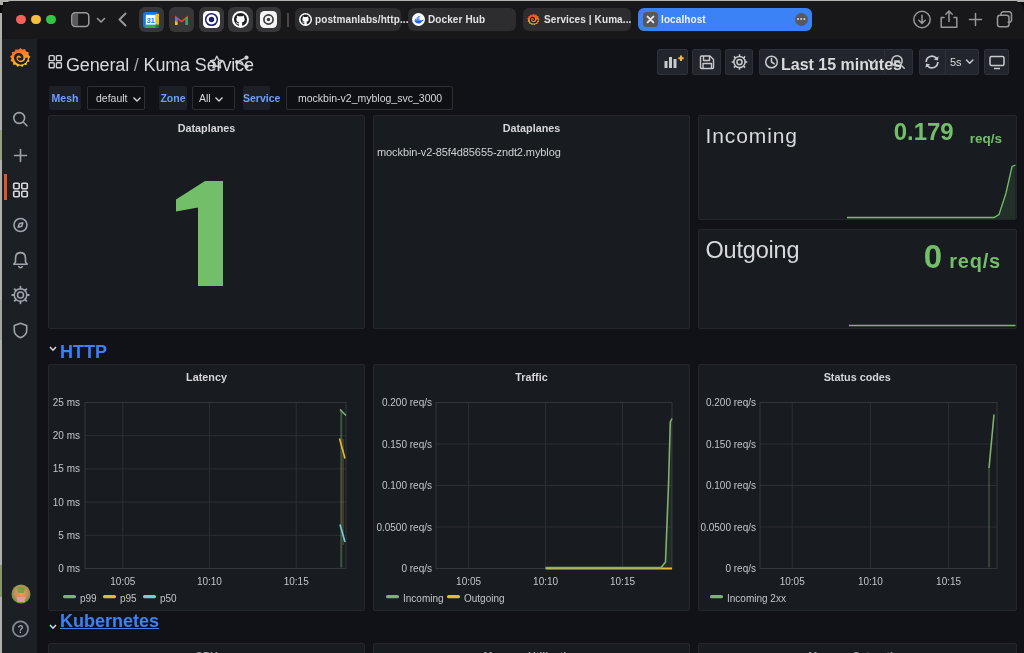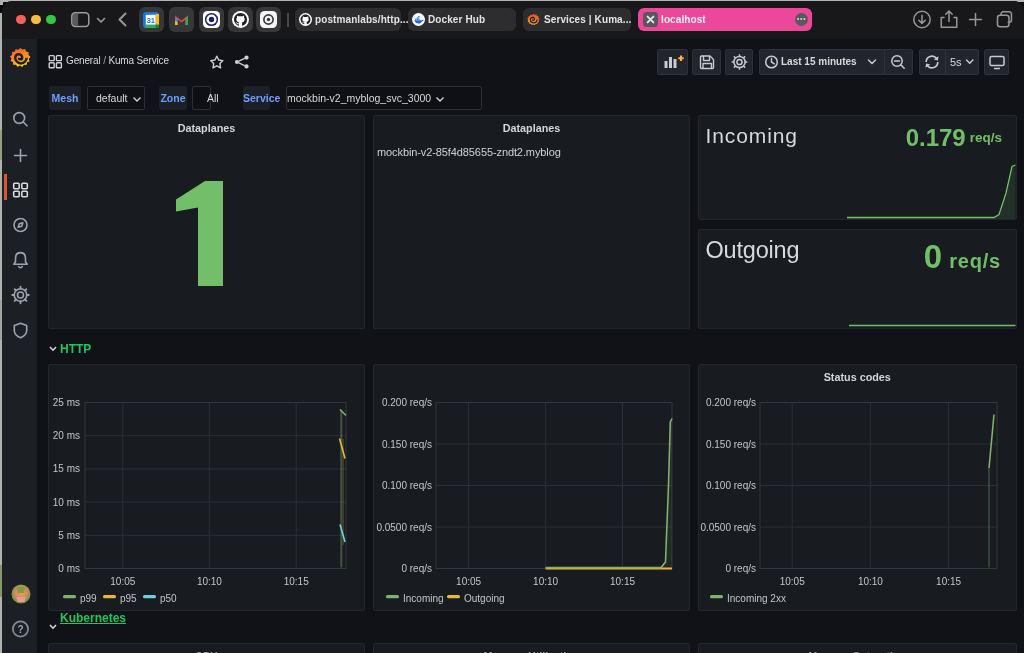--- a/index.html
+++ b/index.html
@@ -16,21 +16,21 @@
   #sidebar { left:0; top:38px; width:35px; height:613.5px; background:#1c1f24; }
   
   .light { top:14.6px; width:9.8px; height:9.8px; border-radius:50%; }
   .favbtn { top:7px; width:25px; height:25px; border-radius:6px; background:#37373a; }
   .tab { top:8px; height:23px; border-radius:6px; background:#2d2d2f; color:#e3e3e5;
          font-size:10px; font-weight:600; line-height:23px; letter-spacing:0.1px; white-space:nowrap; }
   .tab .txt { position:absolute; top:0; }
   .panel { background:#181b1f; border:1px solid #24262c; border-radius:2px; }
   .ptitle { position:absolute; left:0; top:6.2px; width:100%; text-align:center;
             font-size:10.8px; font-weight:bold; color:#d5d6d9; }
-  .rowhdr { color:#22c55e; font-size:12px; font-weight:700; }
+  .rowhdr { color:#3b82f6; font-size:18px; font-weight:700; }
   .hbtn { background:#22252b; border:1px solid #2e3137; border-radius:2px; height:26px; top:49px; }
   .vlabel { background:#1d2026; color:#6e9fff; font-size:10.5px; font-weight:600; top:86px;
             height:24px; line-height:24px; text-align:center; border-radius:2px; }
   .vvalue { background:#0e1014; border:1px solid #2c2f36; color:#d8d9da; font-size:10.5px; top:86px;
             height:24px; line-height:22px; border-radius:2px; }
   .grn { color:#73bf69; }
   svg { display:block; overflow:visible; }
   text { font-family:"Liberation Sans", sans-serif; }
 </style>
 </head>
@@ -95,21 +95,21 @@
 
   <div class="abs tab" style="left:295px;width:106px;">
       <span class="txt" style="left:20px;">postmanlabs/http...</span>
     </div>
   <div class="abs tab" style="left:408px;width:108px;">
       <span class="txt" style="left:20px;">Docker Hub</span>
     </div>
   <div class="abs tab" style="left:523px;width:108px;padding-left:28px;">
       <span class="txt" style="left:21px;">Services | Kuma...</span>
     </div>
-  <div class="abs tab" style="left:638px;width:174px;background:#ec4899;">
+  <div class="abs tab" style="left:638px;width:174px;background:#3b82f6;">
       <span class="txt" style="left:23px;color:#f0f0f2;">localhost</span>
     </div>
   <svg class="abs" style="left:299px;top:13px;" width="13" height="13" viewBox="0 0 16 16">
     <circle cx="8" cy="8" r="8" fill="#fff"></circle>
     <g transform="translate(1.9,1.9) scale(0.765)">
         <path d="M8 0C3.58 0 0 3.58 0 8c0 3.54 2.29 6.53 5.47 7.59.4.07.55-.17.55-.38 0-.19-.01-.82-.01-1.49-2.01.37-2.53-.49-2.69-.94-.09-.23-.48-.94-.82-1.13-.28-.15-.68-.52-.01-.53.63-.01 1.08.58 1.23.82.72 1.21 1.87.87 2.33.66.07-.52.28-.87.51-1.07-1.78-.2-3.64-.89-3.64-3.95 0-.87.31-1.59.82-2.15-.08-.2-.36-1.02.08-2.12 0 0 .67-.21 2.2.82.64-.18 1.32-.27 2-.27s1.36.09 2 .27c1.53-1.04 2.2-.82 2.2-.82.44 1.1.16 1.92.08 2.12.51.56.82 1.27.82 2.15 0 3.07-1.87 3.75-3.65 3.95.29.25.54.73.54 1.48 0 1.07-.01 1.93-.01 2.2 0 .21.15.46.55.38A8.01 8.01 0 0 0 16 8c0-4.42-3.58-8-8-8z" fill="#1b1f23"></path>
       </g>
   </svg>
   <svg class="abs" style="left:411.5px;top:13px;" width="13" height="13" viewBox="0 0 13 13">
     <circle cx="6.5" cy="6.5" r="6.5" fill="#fff"></circle>
@@ -215,21 +215,21 @@
       <rect x="9.4" y="8.8" width="5" height="5" rx="0.8"></rect>
       <path d="M169.8 2.2 l1.9 3.8 4.2.6 -3 3 .7 4.2 -3.8 -2 -3.8 2 .7 -4.2 -3 -3 4.2 -.6 z"></path>
     </g>
     <g fill="#d0d1d3">
       <circle cx="199.5" cy="3.6" r="2.1"></circle>
         <circle cx="190" cy="8" r="2.1"></circle>
         <circle cx="199.5" cy="12.4" r="2.1"></circle>
     </g>
     <path d="M191.8 7.1 L197.7 4.4 M191.8 8.9 L197.7 11.6" stroke="#d0d1d3" stroke-width="1.3"></path>
   </svg>
-  <div class="abs" style="left:66px;top:55px;font-size:10px;letter-spacing:-0.15px;color:#d8d9da;">General <span style="color:#9fa3aa;">/</span> Kuma Service</div>
+  <div class="abs" style="left:66px;top:55px;font-size:18px;letter-spacing:-0.15px;color:#d8d9da;">General <span style="color:#9fa3aa;">/</span> Kuma Service</div>
 
   <div class="abs hbtn" style="left:656.5px;width:31px;"></div>
   <div class="abs hbtn" style="left:692px;width:29px;"></div>
   <div class="abs hbtn" style="left:724.5px;width:28.5px;"></div>
   <div class="abs hbtn" style="left:758.5px;width:154.5px;"></div>
   <div class="abs hbtn" style="left:918.5px;width:60px;"></div>
   <div class="abs hbtn" style="left:984px;width:25px;"></div>
   <div class="abs" style="left:884px;top:50px;width:1px;height:24px;background:#2e3137;"></div>
   <div class="abs" style="left:944.5px;top:50px;width:1px;height:24px;background:#2e3137;"></div>
   <svg class="abs" style="left:656.5px;top:49px;" width="360" height="26" viewBox="0 0 360 26">
@@ -270,49 +270,49 @@
     </g>
     <path d="M281.5 7.2 l-0.6 4.2 l-4.2 -0.9 z M268.5 18.8 l0.6 -4.2 l4.2 0.9 z" fill="#c9cacd"></path>
 
     <path d="M309.5 11 l3.2 3.2 3.2 -3.2" stroke="#c9cacd" stroke-width="1.5" fill="none" stroke-linecap="round" stroke-linejoin="round"></path>
 
     <g stroke="#c9cacd" stroke-width="1.5" fill="none" stroke-linejoin="round">
       <rect x="333" y="7.5" width="14" height="9" rx="1.5"></rect>
       <path d="M337 19.5 h6"></path>
     </g>
   </svg>
-  <div class="abs" style="left:781px;top:55.5px;font-size:10px;font-weight:600;color:#d8d9da;">Last 15 minutes</div>
+  <div class="abs" style="left:781px;top:55.5px;font-size:16px;font-weight:600;color:#d8d9da;">Last 15 minutes</div>
   <div class="abs" style="left:950px;top:55.5px;font-size:11px;font-weight:400;color:#d8d9da;">5s</div>
 
   <div class="abs vlabel" style="left:49px;width:32px;">Mesh</div>
   <div class="abs vvalue" style="left:87px;width:58px;padding-left:8px;">default <svg width="8" height="5" viewBox="0 0 8 5" style="display:inline;margin-left:3px;">
         <path d="M0.5 0.5 L4 4 L7.5 0.5" stroke="#d8d9da" stroke-width="1.3" fill="none"></path>
       </svg></div>
   <div class="abs vlabel" style="left:159px;width:28px;">Zone</div>
-  <div class="abs vvalue" style="left:192px;width:19px;padding-left:14px;">All <svg width="8" height="5" viewBox="0 0 8 5" style="display:inline;margin-left:1px;">
+  <div class="abs vvalue" style="left:192px;width:43px;padding-left:6px;">All <svg width="8" height="5" viewBox="0 0 8 5" style="display:inline;margin-left:1px;">
         <path d="M0.5 0.5 L4 4 L7.5 0.5" stroke="#d8d9da" stroke-width="1.3" fill="none"></path>
       </svg></div>
   <div class="abs vlabel" style="left:243px;width:27px;">Service</div>
-  <div class="abs vvalue" style="left:286px;width:196px;padding-left:0;">mockbin-v2_myblog_svc_3000 <svg width="8" height="5" viewBox="0 0 8 5" style="display:inline;margin-left:2px;">
+  <div class="abs vvalue" style="left:286px;width:167px;padding-left:11px;">mockbin-v2_myblog_svc_3000 <svg width="8" height="5" viewBox="0 0 8 5" style="display:inline;margin-left:2px;">
         <path d="M0.5 0.5 L4 4 L7.5 0.5" stroke="#d8d9da" stroke-width="1.3" fill="none"></path>
       </svg></div>
 
   <div class="abs panel" style="left:48px;top:114.5px;width:317px;height:214.5px;">
     <div class="ptitle">Dataplanes</div>
   </div>
   <svg class="abs" style="left:176px;top:181px;" width="47" height="105" viewBox="0 0 47 105">
     <path d="M29 0 L47 0 L47 105 L22 105 L22 26.5 L0 30.5 L0 18.5 Z" fill="#73bf69"></path>
   </svg>
   <div class="abs panel" style="left:373px;top:114.5px;width:317px;height:214.5px;">
     <div class="ptitle">Dataplanes</div>
     <div class="abs" style="left:3px;top:30px;font-size:11px;letter-spacing:-0.1px;color:#d0d1d3;">mockbin-v2-85f4d85655-zndt2.myblog</div>
   </div>
   <div class="abs panel" style="left:698px;top:114.5px;width:318.5px;height:105px;">
     <div class="abs" style="left:6.5px;top:8.8px;font-size:21px;color:#d8d9da;letter-spacing:0.9px;">Incoming</div>
-    <div class="abs" style="right:13.5px;top:8px;display:flex;align-items:center;gap:4px;">
+    <div class="abs" style="right:13.5px;top:2px;display:flex;align-items:flex-end;gap:16px;">
       <span class="grn" style="font-size:24px;font-weight:bold;">0.179</span>
       <span class="grn" style="font-size:13.5px;font-weight:bold;">req/s</span>
     </div>
     <svg class="abs" style="left:0;bottom:0;" width="316.5" height="54" viewBox="0 0 316.5 54">
       <path d="M148 52.5 L295 52.5 L300 49.5 L307 28 L313 1.5 L316.5 0 L316.5 54 L148 54 Z" fill="rgba(115,191,105,0.13)"></path>
       <path d="M148 52.5 L295 52.5 L300 49.5 L307 28 L313 1.5 L316.5 0" fill="none" stroke="#73bf69" stroke-width="1.3"></path>
     </svg>
   </div>
   <div class="abs panel" style="left:698px;top:228.5px;width:318.5px;height:100.5px;">
     <div class="abs" style="left:6.5px;top:7.8px;font-size:23.5px;color:#d8d9da;letter-spacing:-0.2px;">Outgoing</div>
@@ -327,20 +327,21 @@
 
   <svg class="abs" style="left:47px;top:342px;" width="12" height="14" viewBox="0 0 12 14">
     <path d="M3 5 L6 8.2 L9 5" stroke="#d8d9da" stroke-width="1.5" fill="none"></path>
   </svg>
   <div class="abs rowhdr" style="left:60px;top:342px;">HTTP</div>
   <svg class="abs" style="left:47px;top:620px;" width="12" height="14" viewBox="0 0 12 14">
     <path d="M3 5 L6 8.2 L9 5" stroke="#d8d9da" stroke-width="1.5" fill="none"></path>
   </svg>
   <div class="abs rowhdr" style="left:60px;top:611px;text-decoration:underline;">Kubernetes</div>
   <div class="abs panel" style="left:48px;top:364px;width:317px;height:246.5px;">
+    <div class="ptitle">Latency</div>
     <svg class="abs" style="left:0;top:0;" width="315" height="244.5" viewBox="0 0 315 244.5">
       <g stroke="#2c2f36" stroke-width="1">
         <path d="M36 37.5 H297 M36 70.7 H297 M36 103.9 H297 M36 137.1 H297 M36 170.3 H297"></path>
         <path d="M73.8 37.5 V203.5 M160.4 37.5 V203.5 M247.2 37.5 V203.5"></path>
       </g>
       <rect x="36" y="37.5" width="261" height="166" fill="none" stroke="#33363d" stroke-width="1"></rect>
       <g fill="#c3c5ca" font-size="10" text-anchor="end">
         <text x="31" y="41">25 ms</text>
           <text x="31" y="74.2">20 ms</text>
         <text x="31" y="107.4">15 ms</text>
@@ -362,20 +363,21 @@
         <rect x="14" y="230" width="13" height="3.2" rx="1.5" fill="#7eb26d"></rect>
           <text x="31" y="236.5">p99</text>
         <rect x="54" y="230" width="13" height="3.2" rx="1.5" fill="#eab839"></rect>
           <text x="71" y="236.5">p95</text>
         <rect x="94" y="230" width="13" height="3.2" rx="1.5" fill="#6ed0e0"></rect>
           <text x="111" y="236.5">p50</text>
       </g>
     </svg>
   </div>
   <div class="abs panel" style="left:373px;top:364px;width:317px;height:246.5px;">
+    <div class="ptitle">Traffic</div>
     <svg class="abs" style="left:0;top:0;" width="315" height="244.5" viewBox="0 0 315 244.5">
       <g stroke="#2c2f36" stroke-width="1">
         <path d="M62 37.5 H298 M62 79 H298 M62 120.5 H298 M62 162 H298"></path>
         <path d="M94.6 37.5 V203.5 M171.6 37.5 V203.5 M248.5 37.5 V203.5"></path>
       </g>
       <rect x="62" y="37.5" width="236" height="166" fill="none" stroke="#33363d" stroke-width="1"></rect>
       <g fill="#c3c5ca" font-size="10" text-anchor="end">
         <text x="58" y="41">0.200 req/s</text>
           <text x="58" y="82.5">0.150 req/s</text>
         <text x="58" y="124">0.100 req/s</text>

